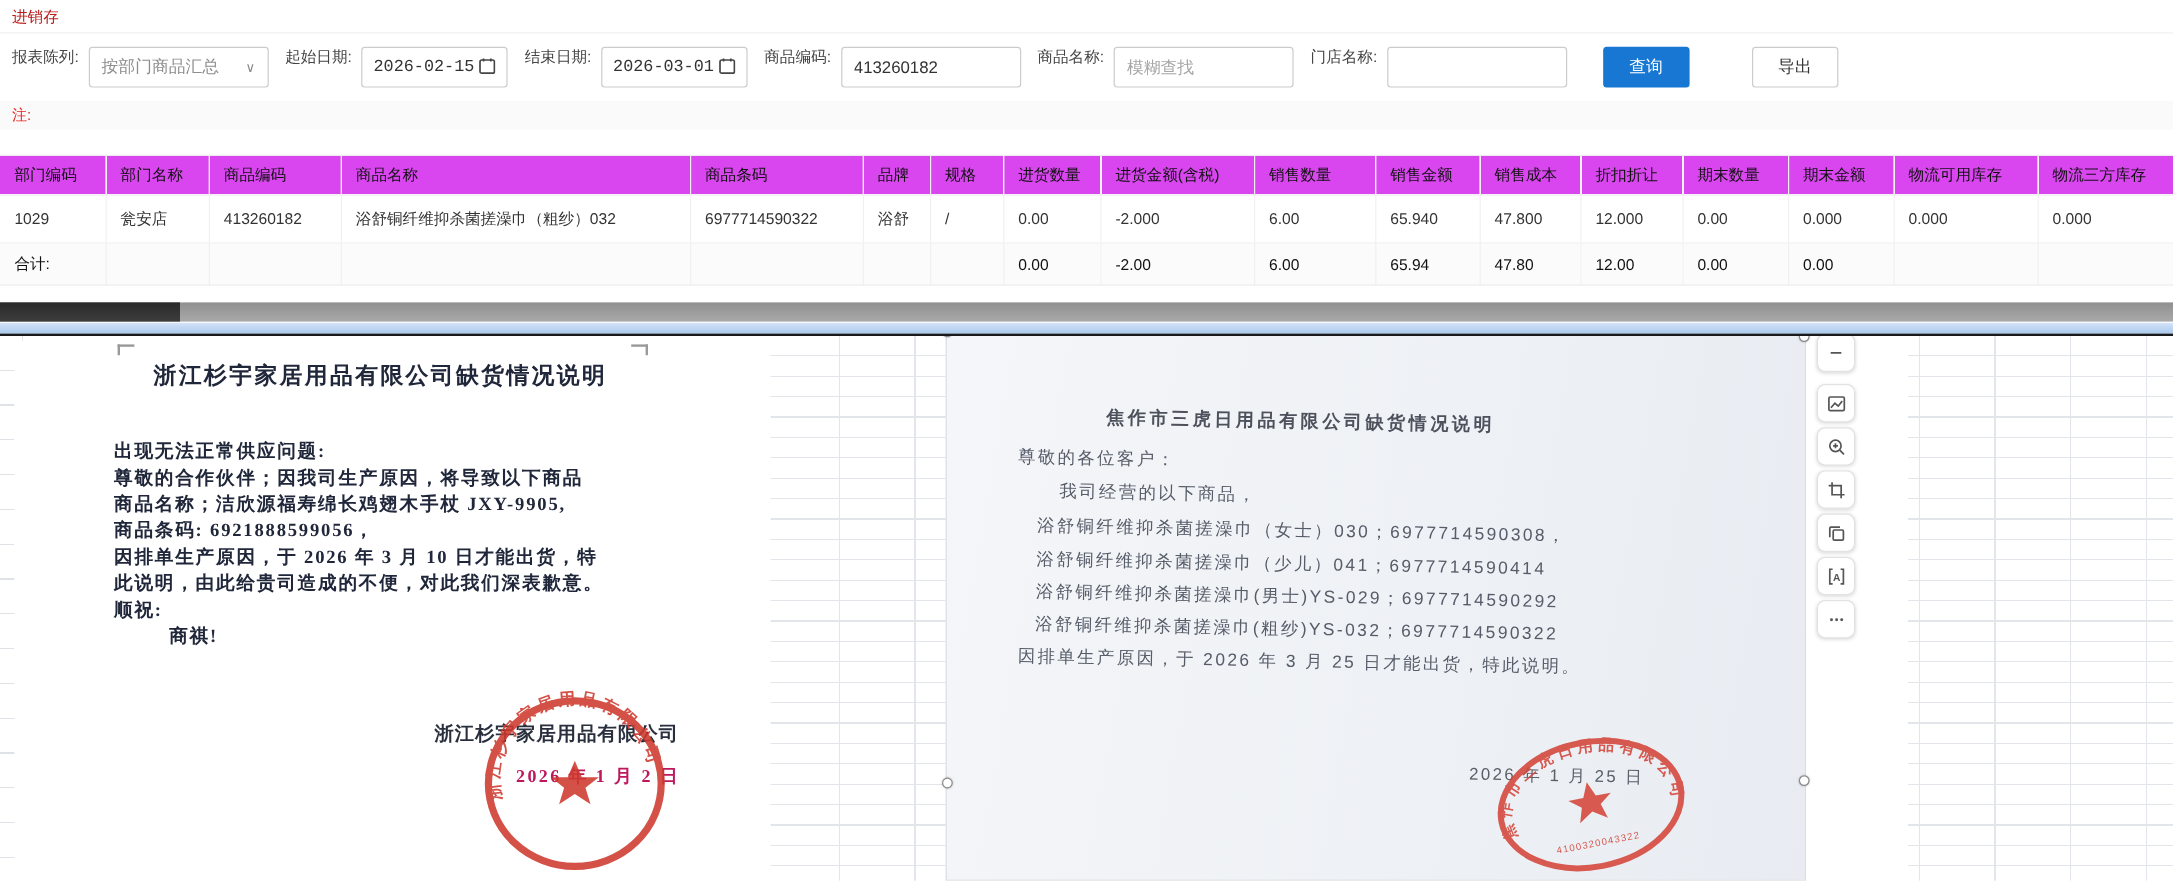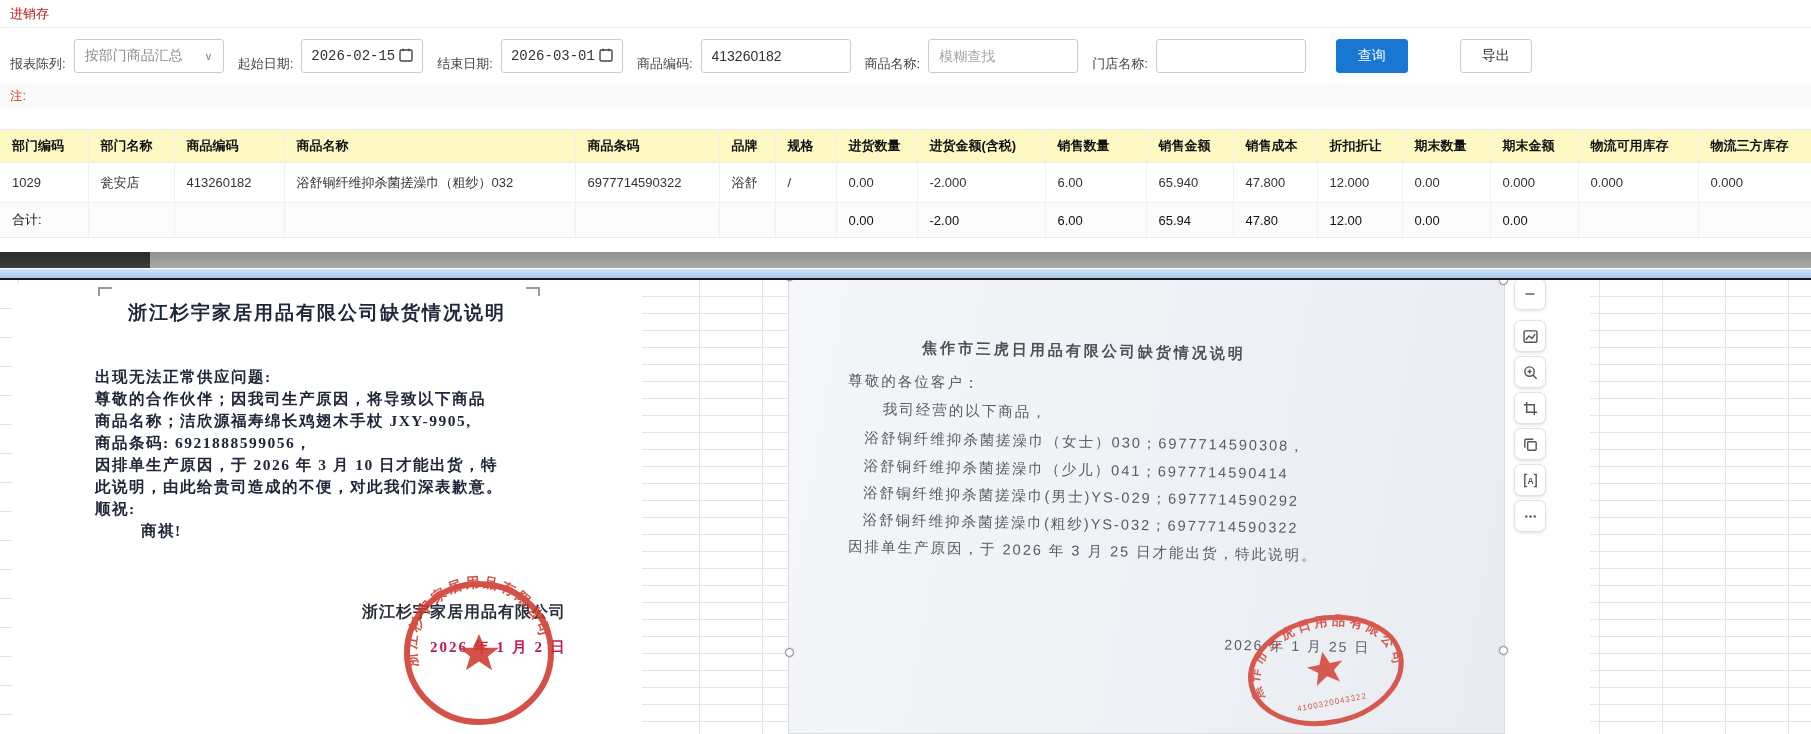--- a/index.html
+++ b/index.html
@@ -7,21 +7,21 @@
               font-family:"Liberation Sans", sans-serif; color:#333; }
 
   
   .appbar { height:28px; display:flex; align-items:center; padding-left:10px;
             border-bottom:1px solid #ededed; background:#fff; }
   .appbar .title { font-size:13px; color:#b91c1c; }
 
   
   .filterbar { height:56px; display:flex; align-items:center; padding-left:10px;
                background:#fff; gap:14px; }
-  .f-group { display:flex; align-items:flex-end; gap:8px; }
+  .f-group { display:flex; align-items:flex-start; gap:8px; }
   .f-label { font-size:13px; color:#444; white-space:nowrap; }
   .ctl { height:34px; border:1px solid #ccc; border-radius:3px; background:#fff;
          font-size:14px; color:#333; }
   .selectbox { width:150px; display:flex; align-items:center; justify-content:space-between;
                padding:0 10px; color:#8d8d8d; cursor:pointer; }
   .selectbox .chev { color:#888; font-size:11px; }
   .datebox { width:122px; display:flex; align-items:center; justify-content:space-between;
              padding:0 9px; }
   .datebox .dval { font-size:14px; color:#333;font-family:Liberation Mono, monospace; }
   input.txt { padding:0 10px; width:150px; outline:none; }
@@ -34,21 +34,21 @@
   
   .noterow { height:24px; display:flex; align-items:center; padding-left:10px;
              background:#fafafa; font-size:12.5px; color:#444; }
   .noterow .red { color:#e5261f; margin-right:4px; }
 
   
   table.report { border-collapse:collapse; table-layout:fixed; width:1811px; margin-top:21px;
                  font-size:13px; }
   table.report th, table.report td { padding:0 0 0 12px; text-align:left; overflow:hidden;
                  white-space:nowrap; border-right:1px solid #f0f0f0; }
-  table.report thead th { height:33px; background:#fef9c3; color:#111; font-weight:bold;
+  table.report thead th { height:33px; background:#d946ef; color:#111; font-weight:normal;
                  border-top:1px solid #ebebeb; border-bottom:1px solid #ebebeb; }
   table.report tbody td { height:40px; color:#333; border-bottom:1px solid #f0f0f0; }
   table.report tr.totalrow td { height:35px; background:#fbfbfb; border-bottom:1px solid #ebebeb; }
   table.report tr.totalrow td.b { font-weight:normal; color:#111; }
 
   
   .viewer { position:absolute; left:0; top:252px; width:1811px; height:482px; background:#fff; }
   .h-scrollbar { position:absolute; left:0; top:0; width:1811px; height:16px;
                  background:linear-gradient(#909090,#a9a9a9); }
   .scroll-thumb { position:absolute; left:0; top:0; width:150px; height:16px;

